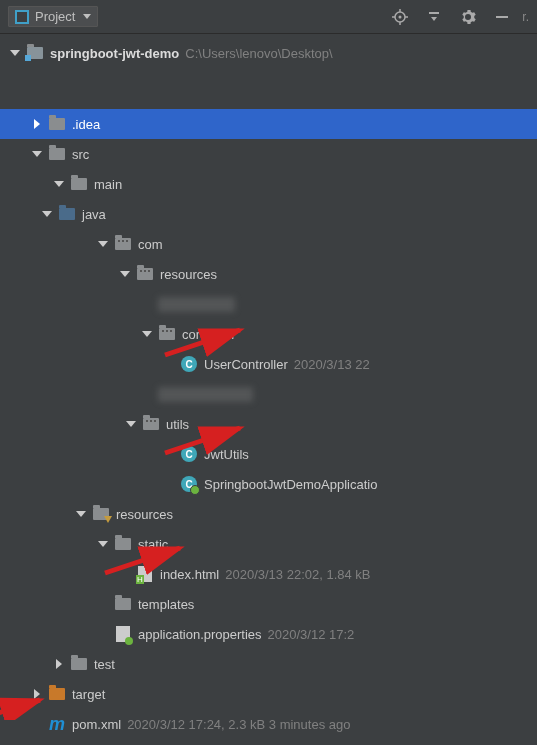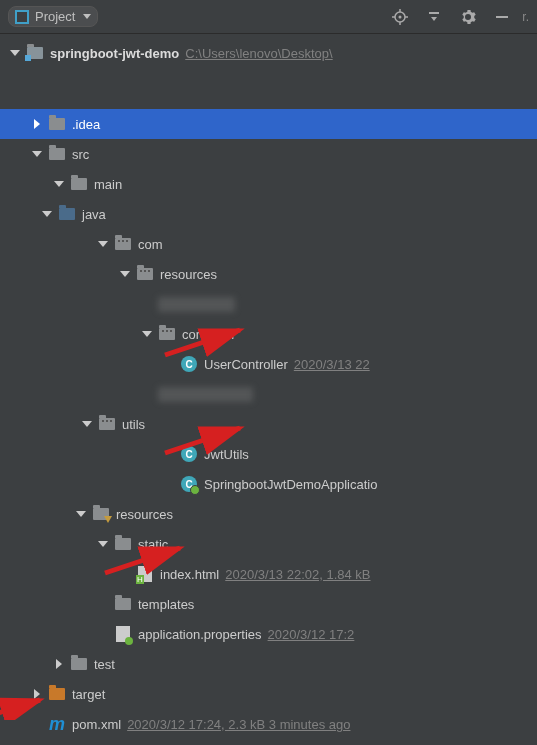--- a/index.html
+++ b/index.html
@@ -21,21 +21,21 @@
     align-items: center;
     padding: 0 8px;
     gap: 6px;
   }
   .proj-btn {
     display: flex;
     align-items: center;
     gap: 6px;
     padding: 2px 6px;
     border: 1px solid #555;
-    border-radius: 8px;
+    border-radius: 1px;
     background: #4b4d4f;
     color: #bfbfbf;
   }
   .proj-icon {
     width: 14px; height: 14px;
     border: 2px solid #40a0c8;
     background: #3c3f41;
   }
   .spacer { flex: 1; }
   .tb-icon {
@@ -193,21 +193,21 @@
   .maven-icon {
     font-family: "Segoe UI", sans-serif;
     font-style: italic;
     font-weight: bold;
     font-size: 18px;
     color: #1f8fd4;
     line-height: 1;
   }
   .name { color: #cccccc; }
   .name.bold { font-weight: bold; color: #dcdcdc; }
-  .meta { color: #808080; margin-left: 6px; text-decoration: underline; }
+  .meta { color: #808080; margin-left: 6px; }
   .selected {
     background: #2f65ca !important;
     margin-top: 41px;
   }
   .selected .name, .selected .meta { color: #fff; }
   .selected .arrow.right { border-color: transparent transparent transparent #fff; }
   .red-arrow {
     position: absolute;
     pointer-events: none;
   }
@@ -357,21 +357,21 @@
     <span class="meta">2020/3/13 22</span>
   </div>
 
   <div class="row" style="padding-left:140px;">
     <div class="expander blank">
         <div class="arrow right"></div>
       </div>
     <span class="blur">██████</span>
   </div>
 
-  <div class="row" style="padding-left:80px;">
+  <div class="row" style="padding-left:112px;margin-left:12px;">
     <div class="expander">
         <div class="arrow down"></div>
       </div>
     <div class="icon">
         <div class="folder pkg"></div>
       </div>
     <span class="name">utils</span>
   </div>
 
   <div class="row" style="padding-left:162px;">

